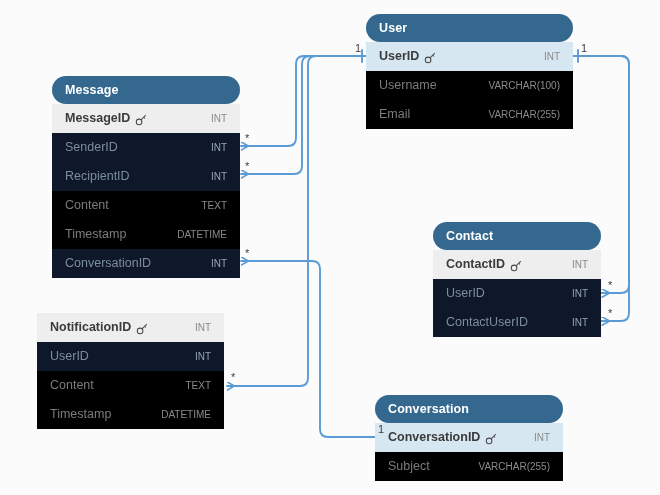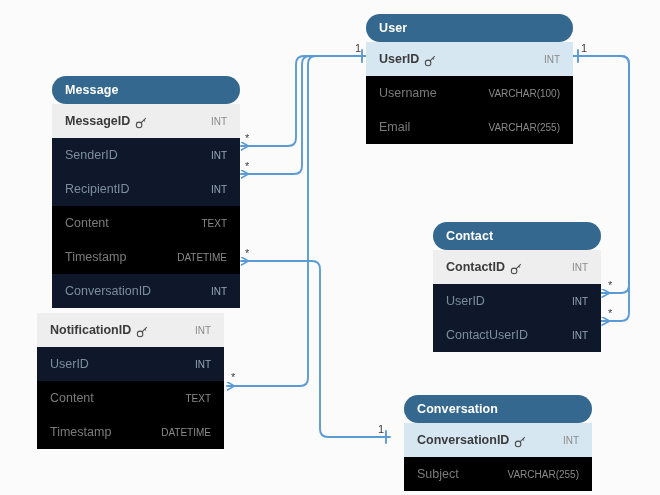--- a/index.html
+++ b/index.html
@@ -41,21 +41,21 @@
     line-height: 28px;
     padding: 0 13px;
     box-sizing: border-box;
     white-space: nowrap;
     overflow: hidden;
     border-radius: 14px;
   }
   .attr-row {
     height: 29px;
     line-height: 29px;
-    padding: 17px 13px;
+    padding: 4px 13px;
     box-sizing: border-box;
     display: flex;
     align-items: center;
     justify-content: space-between;
     font-size: 12.5px;
     white-space: nowrap;
   }
   .attr-row.plain {
     background: #000000;
     color: #7b7b7b;
@@ -295,21 +295,21 @@
     </div>
 
     <div class="attr-row plain">
       <span class="attr-name">
           <span>Timestamp</span>
         </span>
       <span class="attr-type">DATETIME</span>
     </div>
   </div>
 
-  <div class="entity" style="left:404px; top:395px; width:188px;">
+  <div class="entity" style="left:375px; top:395px; width:188px;">
     <div class="entity-header">Conversation</div>
 
     <div class="attr-row pkfk">
       <span class="attr-name">
         <span>ConversationID</span>
         <span class="key-icon">
             <svg viewBox="0 0 14 14">
               <g fill="none" stroke="#4a4a4a" stroke-width="1.1">
                 <circle cx="4.4" cy="9.6" r="3"></circle>
                 <path d="M6.5,7.5 L11.6,2.4"></path>

